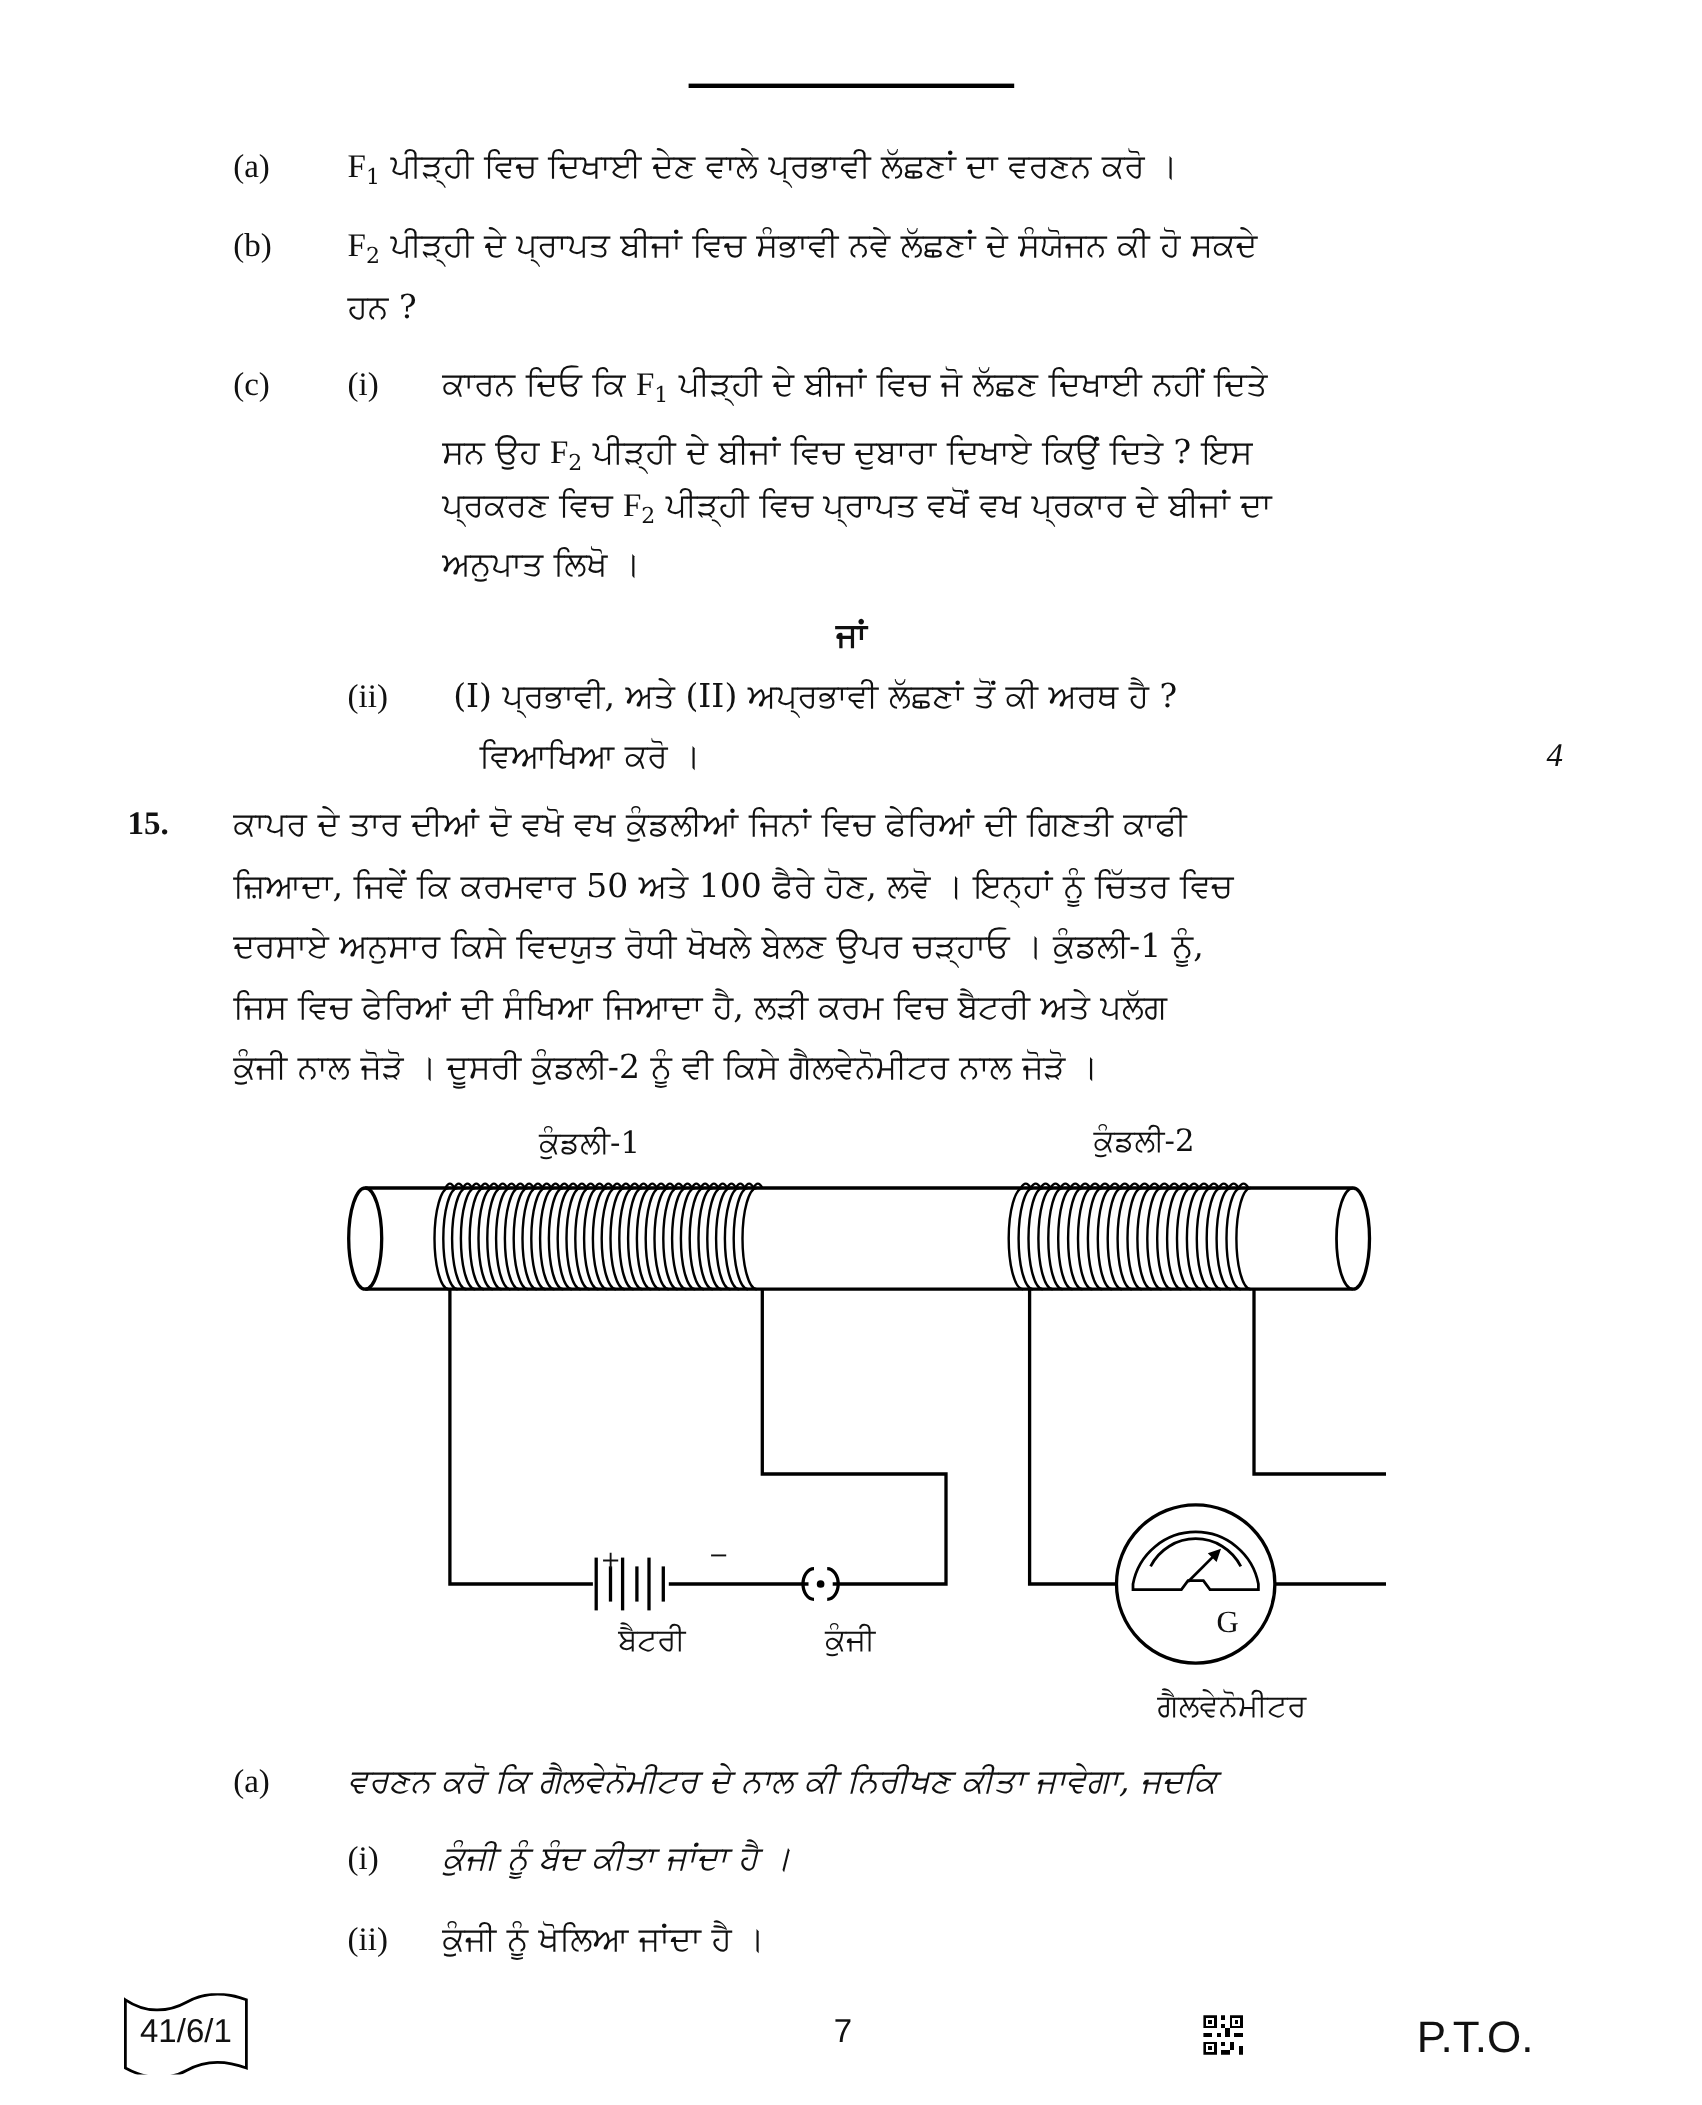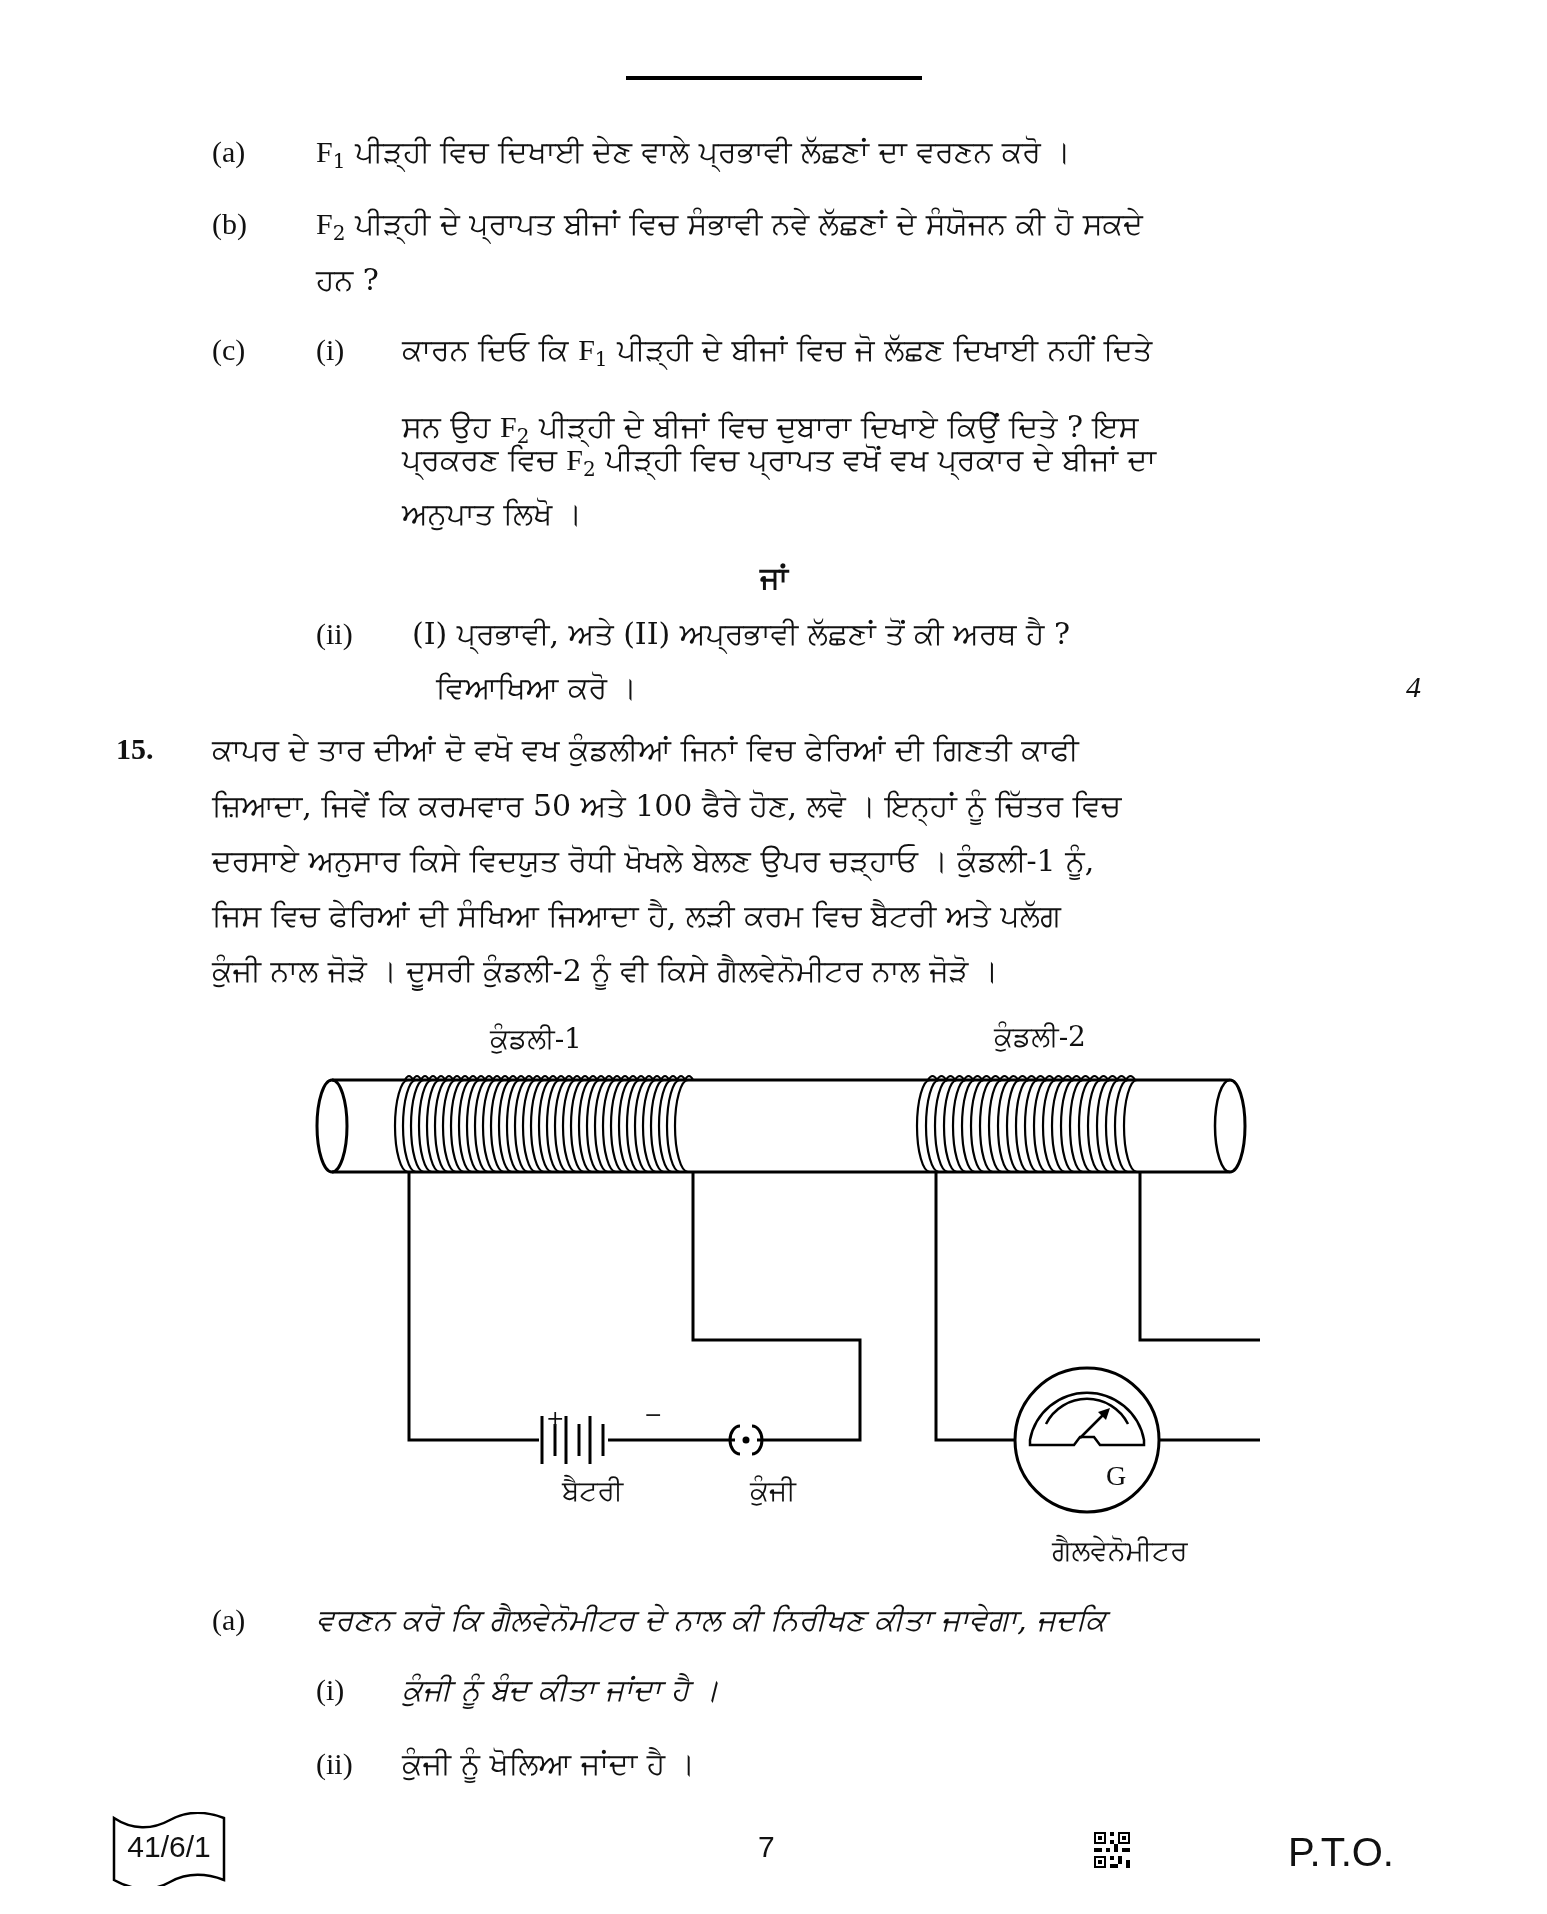--- a/index.html
+++ b/index.html
@@ -39,21 +39,21 @@
 </div>
 <div class="line" style="left:316px;top:262px;">ਹਨ ?</div>
 
 <div class="label" style="left:212px;top:332px;">(c)</div>
 <div class="label" style="left:316px;top:332px;">(i)</div>
 <div class="line" style="left:402px;top:332px;">
   <span>ਕਾਰਨ ਦਿਓ ਕਿ</span>
   <span style="font-family:'Liberation Serif',serif;">F</span><sub>1</sub>
   <span>ਪੀੜ੍ਹੀ ਦੇ ਬੀਜਾਂ ਵਿਚ ਜੋ ਲੱਛਣ ਦਿਖਾਈ ਨਹੀਂ ਦਿਤੇ</span>
 </div>
-<div class="line" style="left:402px;top:409px;text-align:center;">
+<div class="line" style="left:402px;top:394px;text-align:center;">
   <span>ਸਨ ਉਹ</span>
   <span style="font-family:'Liberation Serif',serif;">F</span><sub>2</sub>
   <span>ਪੀੜ੍ਹੀ ਦੇ ਬੀਜਾਂ ਵਿਚ ਦੁਬਾਰਾ ਦਿਖਾਏ ਕਿਉਂ ਦਿਤੇ ? ਇਸ</span>
 </div>
 <div class="line" style="left:402px;top:442px;">
   <span>ਪ੍ਰਕਰਣ ਵਿਚ</span>
   <span style="font-family:'Liberation Serif',serif;">F</span><sub>2</sub>
   <span>ਪੀੜ੍ਹੀ ਵਿਚ ਪ੍ਰਾਪਤ ਵਖੋਂ ਵਖ ਪ੍ਰਕਾਰ ਦੇ ਬੀਜਾਂ ਦਾ</span>
 </div>
 <div class="line" style="left:402px;top:496px;">ਅਨੁਪਾਤ ਲਿਖੋ ।</div>

